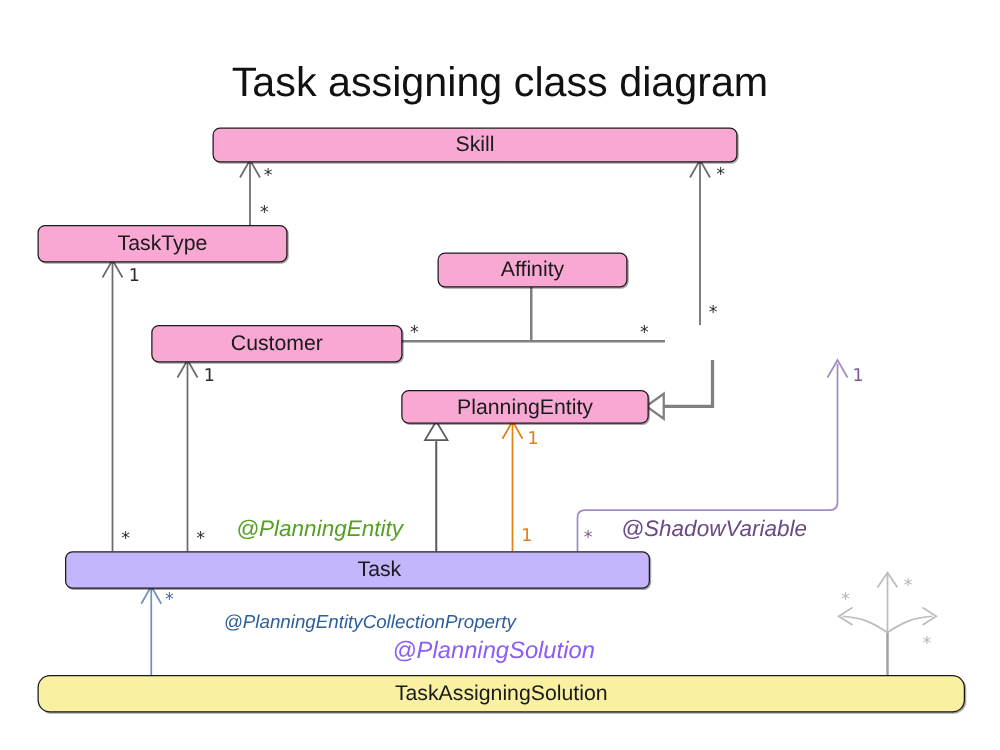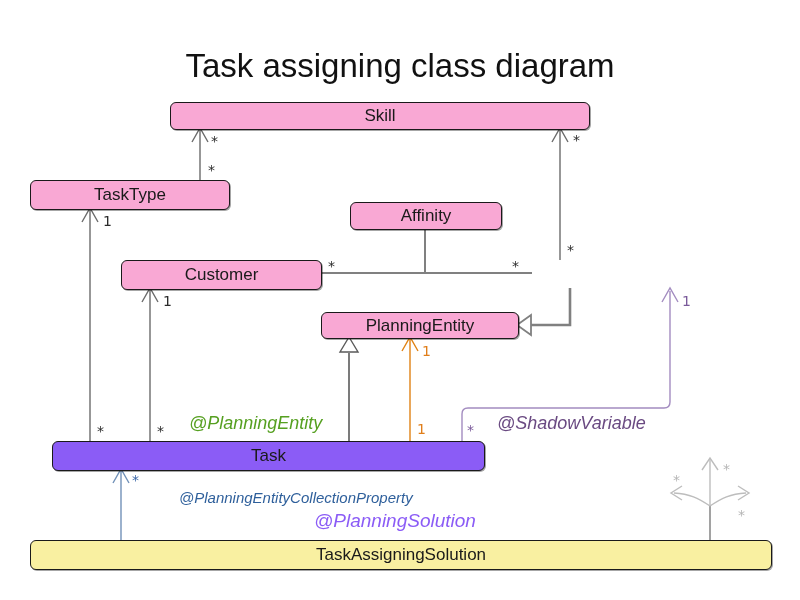--- a/index.html
+++ b/index.html
@@ -4,22 +4,22 @@
 <style>
   html,body{margin:0;padding:0;background:#fff;}
   #canvas{position:relative;width:800px;height:600px;background:#fff;overflow:hidden;
           font-family:"Liberation Sans",sans-serif;}
   #diagram-svg{position:absolute;left:0;top:0;width:800px;height:600px;}
   .title{position:absolute;left:0;top:47px;width:800px;text-align:center;
          font-size:33px;color:#111;letter-spacing:0px;}
   .box{position:absolute;display:flex;align-items:center;justify-content:center;
        background:#f9a8d4;border:1.4px solid #1a1a1a;border-radius:6px;
        font-size:17px;color:#1a1a1a;box-shadow:1px 1px 0 rgba(0,0,0,0.35);}
-  .box.fill-green{background:#8b5cf6;}
-  .box.fill-yellow{background:#f9f0a1;}
+  .box.fill-green{background:#c4b5fd;padding-left:35px;}
+  .box.fill-yellow{background:#f9f0a1;border-radius:10px;}
   .mul{position:absolute;font-size:14px;line-height:1;color:#2b2b2b;
        font-family:"DejaVu Sans",sans-serif;}
   .anno{position:absolute;font-style:italic;line-height:1.05;white-space:nowrap;}
   .c-orange{color:#e07e1a;}
   .c-purple{color:#7a5a9a;}
   .c-purple-dark{color:#6a4a82;}
   .c-blue{color:#3a67a8;}
   .c-blue-dark{color:#2e5f9b;margin-left:48px;}
   .c-green{color:#56a021;}
   .c-gold{color:#8b5cf6;}

